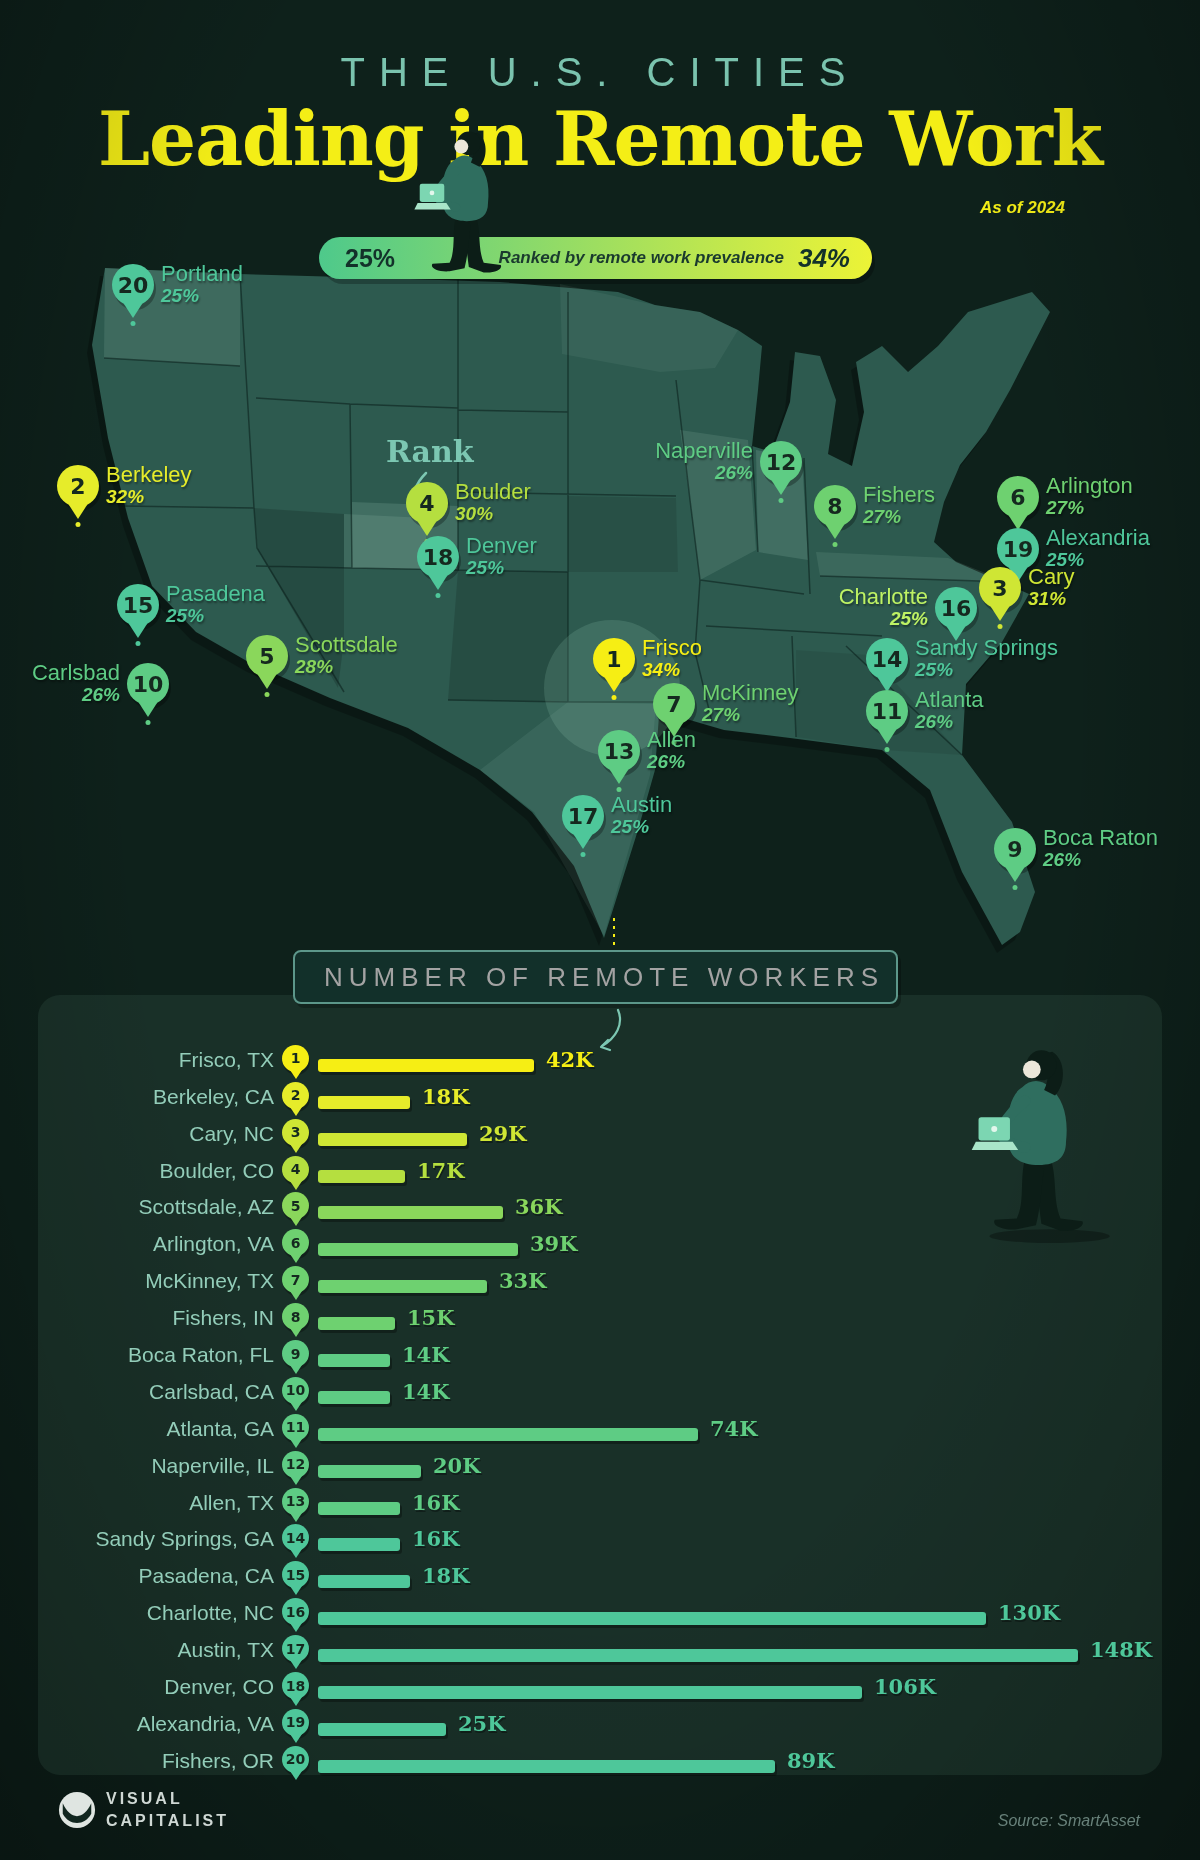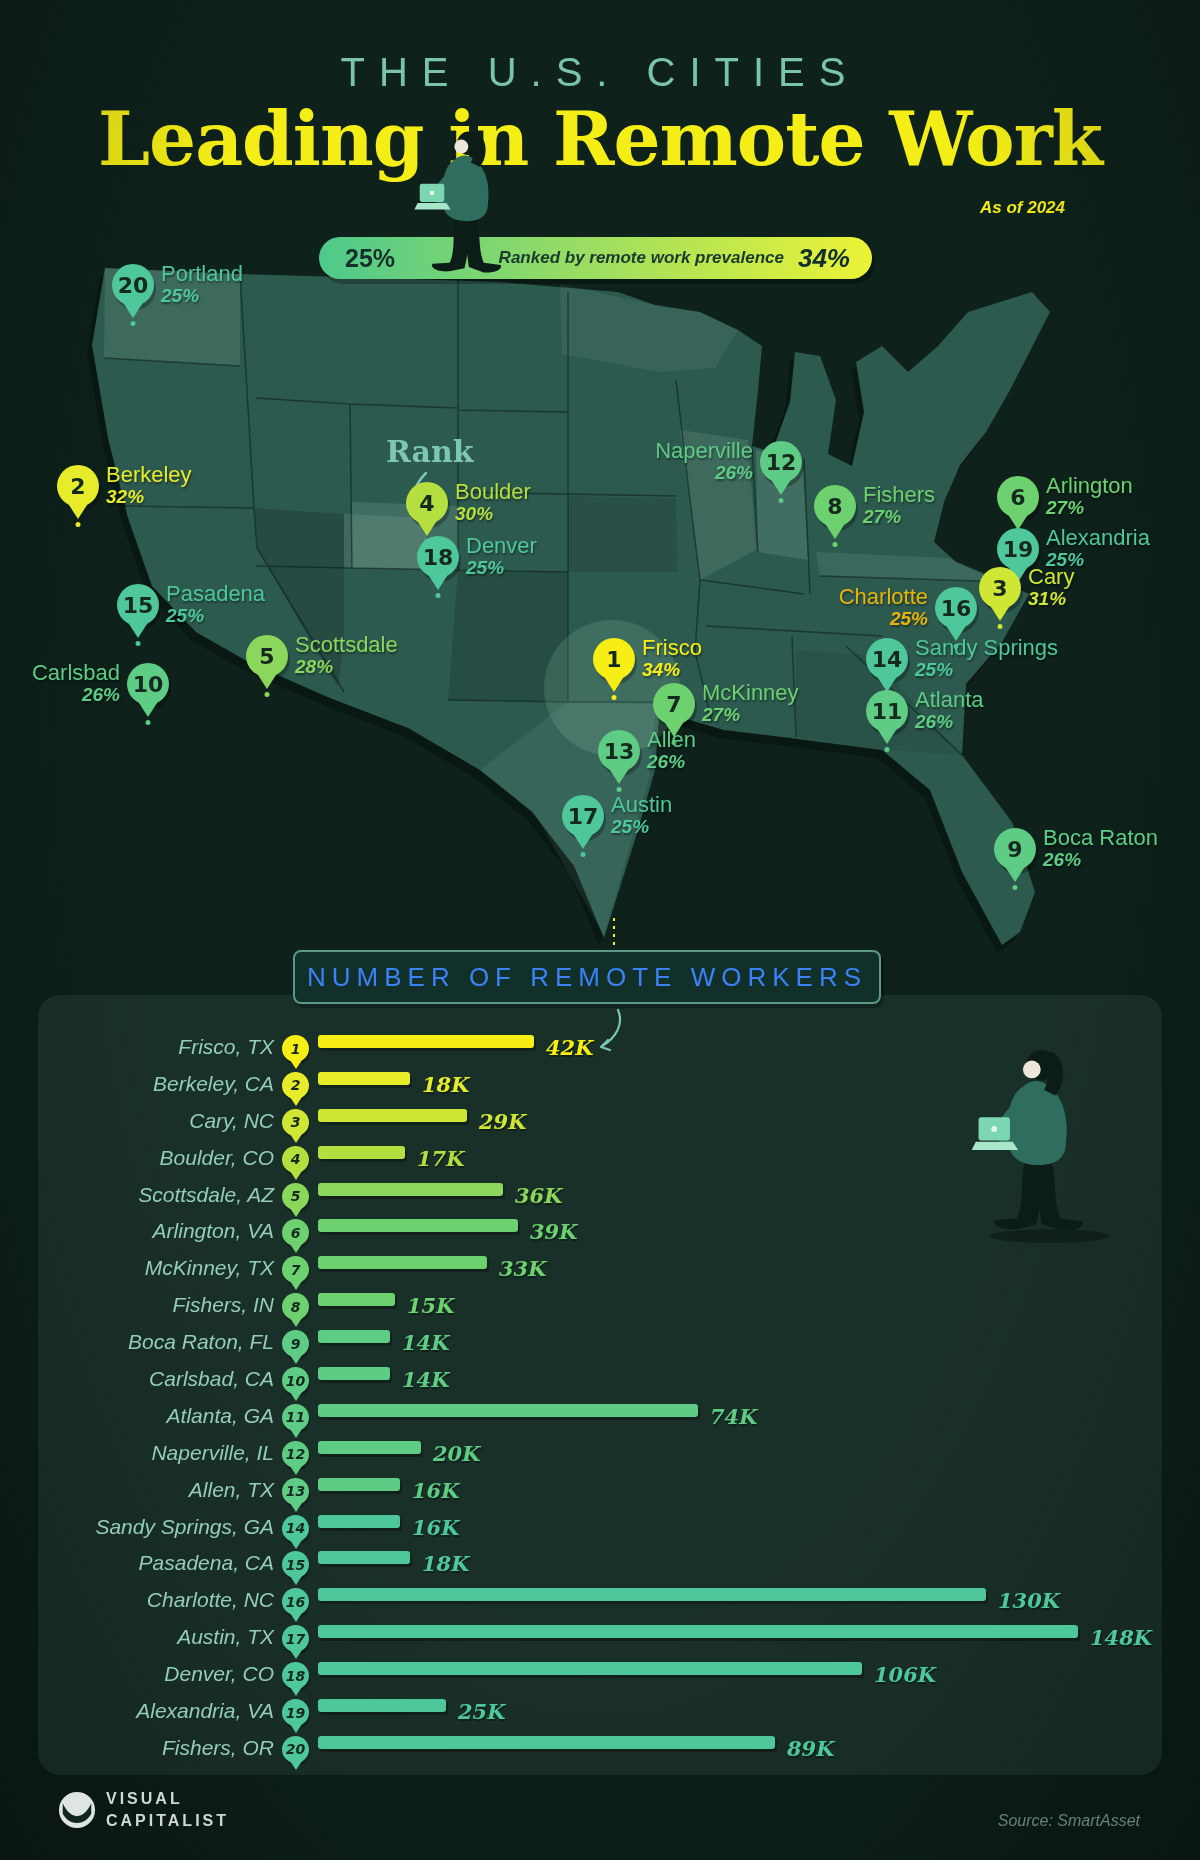--- a/index.html
+++ b/index.html
@@ -40,24 +40,24 @@
         font-family:"DejaVu Serif",serif;font-weight:800;font-size:30px;}
   .rank-arrow{position:absolute;left:400px;top:470px;z-index:4;}
   .note-box{position:absolute;left:78px;top:800px;width:278px;z-index:4;border:2px solid #3f6f62;border-radius:10px;
         background:rgba(126,199,178,0.06);padding:17px 14px;text-align:center;color:#8fcbb8;font-size:21px;line-height:1.45;}
   .dfw{position:absolute;left:596px;top:918px;z-index:4;}
   
   .panel{position:absolute;left:38px;top:995px;width:1124px;height:780px;border-radius:22px;
         background:rgba(125,185,160,0.10);z-index:2;}
   .chart-head{position:absolute;left:293px;top:950px;width:584px;height:50px;z-index:6;
         border:2px solid #5c978a;border-radius:8px;background:#12302a;display:flex;align-items:center;justify-content:center;
-        color:#3b82f6;font-size:26px;letter-spacing:6px;box-shadow:3px 4px 0 rgba(0,0,0,0.25);}
+        color:#a3a3a3;font-size:26px;letter-spacing:6px;box-shadow:3px 4px 0 rgba(0,0,0,0.25);padding-left:17px;}
   .head-arrow{position:absolute;left:588px;top:1006px;z-index:6;}
   .rows{position:absolute;left:38px;top:1035px;width:1124px;z-index:3;}
-  .row{height:36.9px;display:flex;align-items:flex-start;font-style:italic;}
+  .row{height:36.9px;display:flex;align-items:flex-end;}
   .row-label{width:236px;text-align:right;color:#93cdb9;font-size:21px;flex:none;}
   .row-pin{flex:none;position:relative;width:27px;height:27px;border-radius:50%;margin-left:8px;
         display:flex;align-items:center;justify-content:center;box-shadow:1px 3px 0 rgba(0,0,0,0.28);}
   .row-pin span{font-weight:800;font-size:14px;color:#15291f;font-family:"DejaVu Sans",sans-serif;}
   .rp-tail{position:absolute;left:50%;bottom:-7px;transform:translateX(-50%);width:0;height:0;
         border:6px solid transparent;border-bottom:0;border-top-width:9px;}
   .bar{height:13px;border-radius:3px;margin-left:9px;flex:none;box-shadow:2px 3px 0 rgba(0,0,0,0.3);}
   .row-val{margin-left:12px;font-family:"DejaVu Serif",serif;font-weight:800;font-size:21px;
         text-shadow:1px 2px 0 rgba(0,0,0,0.35);}
   .callout{position:absolute;left:640px;top:1171px;width:432px;box-sizing:border-box;z-index:6;
@@ -285,21 +285,21 @@
           <span class="m-city">Cary</span>
           <span class="m-pct">31%</span>
         </div>
       </div>
       <div class="marker m-left" style="left: 956px; top: 608px;">
         <div class="pin" style="background:#4ec79a">
           <span class="pin-num">16</span>
           <span class="pin-tail" style="border-top-color:#4ec79a"></span>
           <span class="pin-dot" style="background:#4ec79a"></span>
         </div>
-        <div class="m-label" style="color:#eab308">
+        <div class="m-label" style="color:#bef264">
           <span class="m-city">Charlotte</span>
           <span class="m-pct">25%</span>
         </div>
       </div>
       <div class="marker m-right" style="left: 887px; top: 659px;">
         <div class="pin" style="background:#4ec79a">
           <span class="pin-num">14</span>
           <span class="pin-tail" style="border-top-color:#4ec79a"></span>
           <span class="pin-dot" style="background:#4ec79a"></span>
         </div>

